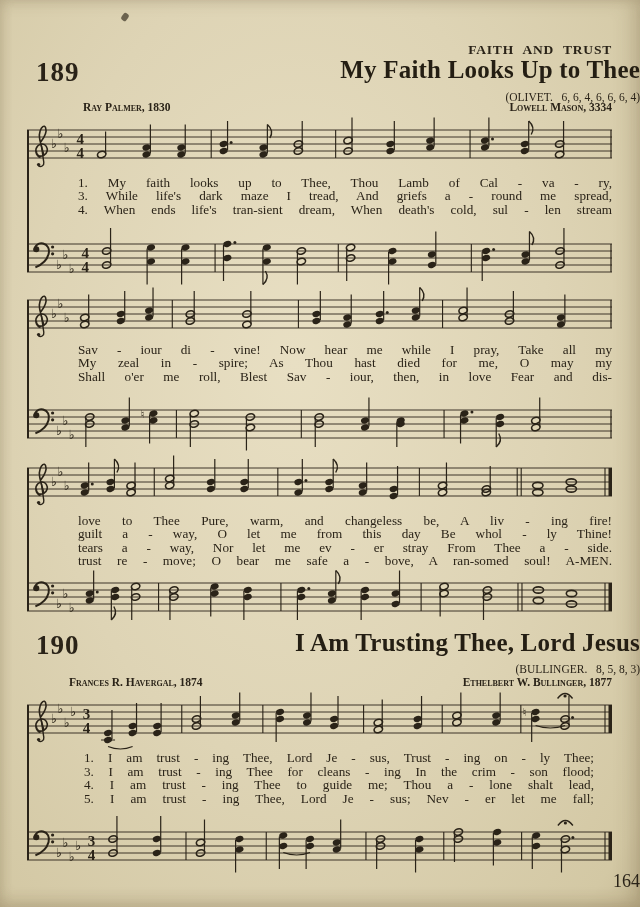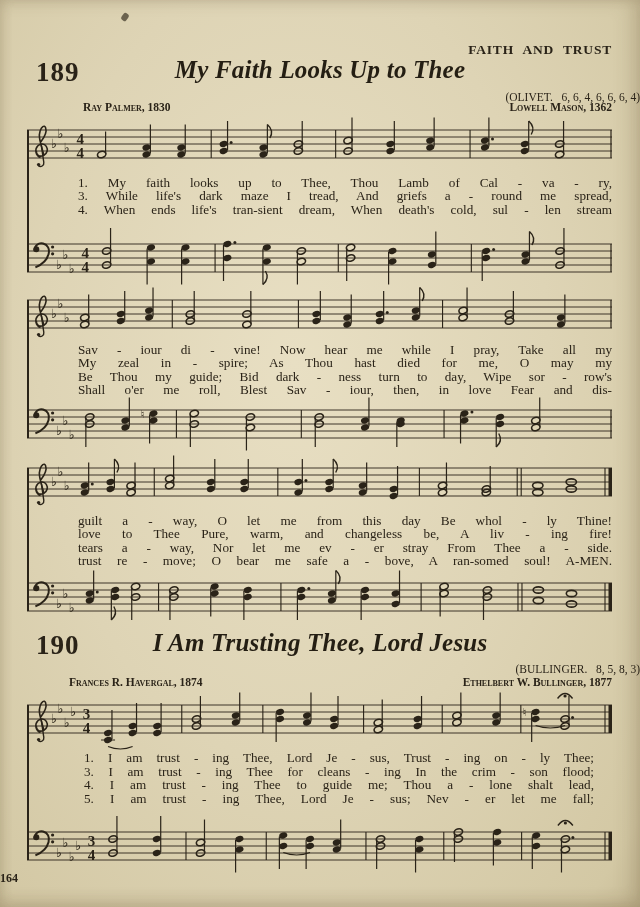--- a/index.html
+++ b/index.html
@@ -6,57 +6,57 @@
   .page{
     position:relative;width:640px;height:907px;overflow:hidden;
     background:
       radial-gradient(ellipse at 46% 40%, #e8dfc3 0%, #ded4b5 52%, #d3c8a4 92%, #c9bd98 100%);
     box-shadow:inset -10px 0 18px rgba(95,75,45,.16), inset 0 -8px 14px rgba(95,75,45,.12), inset 4px 2px 10px rgba(95,75,45,.10);
     font-family:"Liberation Serif", serif;color:#2a2318;
   }
   .run-head{position:absolute;top:42px;right:28px;font-weight:bold;font-size:13.5px;letter-spacing:.8px;word-spacing:5px;}
   .hymn-number{position:absolute;left:36px;font-size:27px;font-weight:bold;letter-spacing:1px;}
   #n189{top:57px}#n190{top:630px}
-  .hymn-title{position:absolute;left:0;width:100%;text-align:center;font-size:25px;font-weight:bold;letter-spacing:.2px;color:#241e13;font-style:italic;}
+  .hymn-title{position:absolute;left:0;width:100%;text-align:right;font-size:25px;font-weight:bold;letter-spacing:.2px;color:#241e13;}
   #t189{top:56px}#t190{top:629px}
   .tune{position:absolute;left:0;width:100%;text-align:right;font-size:11.5px;white-space:pre;}
   #tune189{top:91px}#tune190{top:663px}
   .authors{position:absolute;left:0;right:0;display:flex;justify-content:space-between;font-size:11.5px;font-variant:small-caps;font-weight:bold;margin-left:28px;}
   #auth189{top:101px;padding:0 28px 0 55px;}
   #auth190{top:676px;padding:0 28px 0 41px;}
   .staff-svg{position:absolute;left:27px;}
   #sys1t{top:110px}#sys1b{top:224px}
   #sys2t{top:280px}#sys2b{top:390px}
   #sys3t{top:448px}#sys3b{top:563px}
   #sys4t{top:685px}#sys4b{top:812px}
   .connector{position:absolute;left:27px;width:1.6px;background:#2a2318;}
   #con1{top:130px;height:142px}
   #con2{top:300px;height:138px}
   #con3{top:468px;height:143px}
   #con4{top:705px;height:155px}
   .verse-block{position:absolute;left:78px;width:534px;font-size:13.2px;line-height:13.45px;}
   #lyr1{top:176px}#lyr2{top:343px}#lyr3{top:514px}
   #lyr4{left:84px;width:510px;top:751px;line-height:13.6px;}
   .vline{text-align:justify;text-align-last:justify;white-space:normal;}
-  .page-num{position:absolute;top:871px;left:0;width:100%;text-align:left;font-weight:bold;font-size:12px;}
+  .page-num{position:absolute;top:871px;left:0;width:100%;text-align:right;font-weight:normal;font-size:18px;}
   .speck{position:absolute;left:122px;top:13px;width:6px;height:8px;background:#463d2d;border-radius:2px 40% 2px 40%;transform:rotate(38deg);opacity:.75;}
 </style>
 </head>
 <body>
 
 <div class="page">
   <div class="speck"></div>
   <div class="run-head">FAITH AND TRUST</div>
 
   <div class="hymn-number" id="n189">189</div>
   <div class="hymn-title" id="t189">My Faith Looks Up to Thee</div>
   <div class="tune" id="tune189">(OLIVET.   6, 6, 4, 6, 6, 6, 4)</div>
   <div class="authors" id="auth189">
     <span>Ray Palmer, 1830</span>
-    <span>Lowell Mason, 1362</span>
+    <span>Lowell Mason, 3334</span>
   </div>
 
   <div class="connector" id="con1"></div>
   <svg class="staff-svg" id="sys1t" width="586" height="66">
       <line x1="0" y1="20" x2="585" y2="20" stroke="#2a2318" stroke-width="0.9"></line>
       <line x1="0" y1="27" x2="585" y2="27" stroke="#2a2318" stroke-width="0.9"></line>
       <line x1="0" y1="34" x2="585" y2="34" stroke="#2a2318" stroke-width="0.9"></line>
       <line x1="0" y1="41" x2="585" y2="41" stroke="#2a2318" stroke-width="0.9"></line>
       <line x1="0" y1="48" x2="585" y2="48" stroke="#2a2318" stroke-width="0.9"></line>
       <path d="M13.5 47.6 C8.6 45.4 7.3 39.4 10.9 35.8 C13.4 33.3 17.4 33.5 19.3 36.4 C21.3 39.5 20.2 43.5 16.9 45.2 C12.3 47.6 8.9 44.9 9.4 40.9" fill="none" stroke="#2a2318" stroke-width="1.6"></path>
@@ -231,21 +231,20 @@
       <ellipse cx="482.4839999999999" cy="34" rx="4.3" ry="3.1" transform="rotate(-16 482.4839999999999 34)" fill="none" stroke="#2a2318" stroke-width="1.6"></ellipse>
       <ellipse cx="482.4839999999999" cy="41" rx="4.3" ry="3.1" transform="rotate(-16 482.4839999999999 41)" fill="none" stroke="#2a2318" stroke-width="1.6"></ellipse>
       <line x1="486.3839999999999" y1="40" x2="486.3839999999999" y2="11" stroke="#2a2318" stroke-width="1.2"></line>
       <ellipse cx="533.964" cy="37.5" rx="4.1" ry="3" transform="rotate(-16 533.964 37.5)" fill="#2a2318"></ellipse>
       <ellipse cx="533.964" cy="44.5" rx="4.1" ry="3" transform="rotate(-16 533.964 44.5)" fill="#2a2318"></ellipse>
       <line x1="537.864" y1="43.5" x2="537.864" y2="14.5" stroke="#2a2318" stroke-width="1.2"></line>
     </svg>
   <div class="verse-block" id="lyr2">
     <div class="vline">Sav - iour di - vine! Now hear me while I pray, Take all my</div>
     <div class="vline">My zeal in - spire; As Thou hast died for me, O may my</div>
-    <div class="vline">Be Thou my guide; Bid dark - ness turn to day, Wipe sor - row's</div>
     <div class="vline">Shall o'er me roll, Blest Sav - iour, then, in love Fear and dis-</div>
   </div>
   <svg class="staff-svg" id="sys2b" width="586" height="66">
       <line x1="0" y1="20" x2="585" y2="20" stroke="#2a2318" stroke-width="0.9"></line>
       <line x1="0" y1="27" x2="585" y2="27" stroke="#2a2318" stroke-width="0.9"></line>
       <line x1="0" y1="34" x2="585" y2="34" stroke="#2a2318" stroke-width="0.9"></line>
       <line x1="0" y1="41" x2="585" y2="41" stroke="#2a2318" stroke-width="0.9"></line>
       <line x1="0" y1="48" x2="585" y2="48" stroke="#2a2318" stroke-width="0.9"></line>
       <path d="M7.6 27.2 C7.2 21.4 11.8 18.4 16.1 19.5 C20.9 20.7 22.8 25.2 21.6 29.9 C20 36.2 14 41 8.4 43.4" fill="none" stroke="#2a2318" stroke-width="2"></path>
       <circle cx="9.3" cy="25.3" r="3" fill="#2a2318"></circle>
@@ -356,22 +355,22 @@
       <line x1="419.4599999999999" y1="43.5" x2="419.4599999999999" y2="14.5" stroke="#2a2318" stroke-width="1.2"></line>
       <ellipse cx="459.318" cy="41" rx="4.3" ry="3.1" transform="rotate(-16 459.318 41)" fill="none" stroke="#2a2318" stroke-width="1.6"></ellipse>
       <ellipse cx="459.318" cy="44.5" rx="4.3" ry="3.1" transform="rotate(-16 459.318 44.5)" fill="none" stroke="#2a2318" stroke-width="1.6"></ellipse>
       <line x1="463.21799999999996" y1="43.5" x2="463.21799999999996" y2="18" stroke="#2a2318" stroke-width="1.2"></line>
       <ellipse cx="510.79799999999994" cy="37.5" rx="5.2" ry="3.1" transform="rotate(0 510.79799999999994 37.5)" fill="none" stroke="#2a2318" stroke-width="1.6"></ellipse>
       <ellipse cx="510.79799999999994" cy="44.5" rx="5.2" ry="3.1" transform="rotate(0 510.79799999999994 44.5)" fill="none" stroke="#2a2318" stroke-width="1.6"></ellipse>
       <ellipse cx="544.26" cy="34" rx="5.2" ry="3.1" transform="rotate(0 544.26 34)" fill="none" stroke="#2a2318" stroke-width="1.6"></ellipse>
       <ellipse cx="544.26" cy="41" rx="5.2" ry="3.1" transform="rotate(0 544.26 41)" fill="none" stroke="#2a2318" stroke-width="1.6"></ellipse>
     </svg>
   <div class="verse-block" id="lyr3">
+    <div class="vline">love to Thee Pure, warm, and changeless be, A liv - ing fire!</div>
     <div class="vline">guilt a - way, O let me from this day Be whol - ly Thine!</div>
-    <div class="vline">love to Thee Pure, warm, and changeless be, A liv - ing fire!</div>
     <div class="vline">tears a - way, Nor let me ev - er stray From Thee a - side.</div>
     <div class="vline">trust re - move; O bear me safe a - bove, A ran-somed soul! A-MEN.</div>
   </div>
   <svg class="staff-svg" id="sys3b" width="586" height="66">
       <line x1="0" y1="20" x2="585" y2="20" stroke="#2a2318" stroke-width="0.9"></line>
       <line x1="0" y1="27" x2="585" y2="27" stroke="#2a2318" stroke-width="0.9"></line>
       <line x1="0" y1="34" x2="585" y2="34" stroke="#2a2318" stroke-width="0.9"></line>
       <line x1="0" y1="41" x2="585" y2="41" stroke="#2a2318" stroke-width="0.9"></line>
       <line x1="0" y1="48" x2="585" y2="48" stroke="#2a2318" stroke-width="0.9"></line>
       <path d="M7.6 27.2 C7.2 21.4 11.8 18.4 16.1 19.5 C20.9 20.7 22.8 25.2 21.6 29.9 C20 36.2 14 41 8.4 43.4" fill="none" stroke="#2a2318" stroke-width="2"></path>

